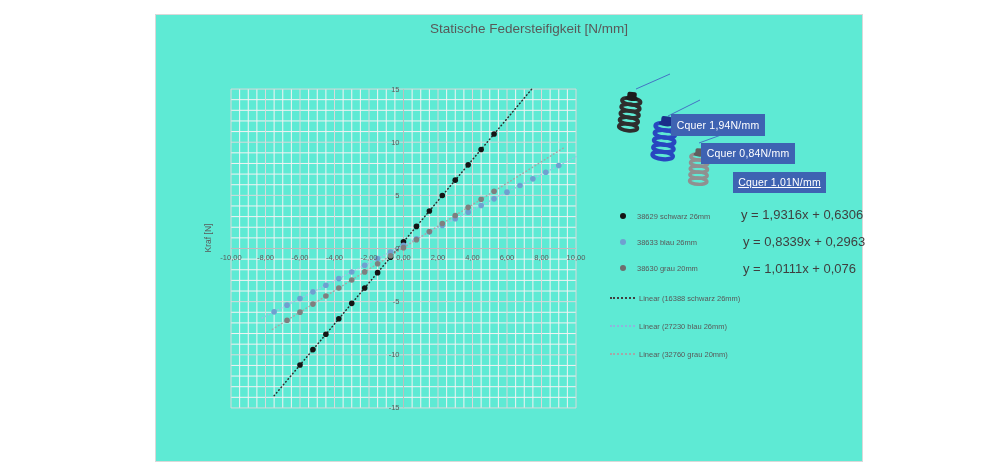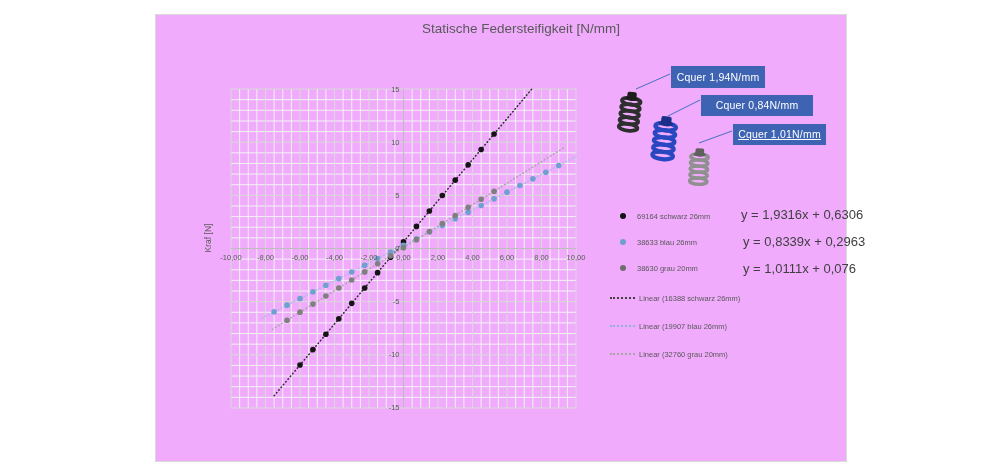--- a/index.html
+++ b/index.html
@@ -1,28 +1,28 @@
 <!DOCTYPE html>
 <html><head>
 <meta charset="utf-8">
 <style>
   html,body{margin:0;padding:0;background:#ffffff;}
   body{width:1000px;height:475px;position:relative;font-family:"Liberation Sans",sans-serif;-webkit-font-smoothing:antialiased;}
-  .card{position:absolute;left:155px;top:14px;width:690px;height:446px;background:#f0abfc;border:1px solid #d9d9d9;}
+  .card{position:absolute;left:155px;top:14px;width:690px;height:446px;background:#5eead4;border:1px solid #d9d9d9;padding-left:16px;}
   .title{position:absolute;left:40px;right:0;top:5px;text-align:center;color:#595959;font-size:13.5px;line-height:17px;}
   .chart-svg,.overlay-svg{position:absolute;left:0;top:0;width:690px;height:446px;}
   .overlay-svg{pointer-events:none;}
   .axis-label{position:absolute;color:#595959;font-size:8.5px;}
   .xaxis-label{left:147px;top:406px;width:200px;text-align:center;}
   .yaxis-label{left:17px;top:218px;width:70px;text-align:center;transform:rotate(-90deg);}
   .lrow{position:absolute;height:12px;display:flex;align-items:center;color:#595959;font-size:7.5px;white-space:nowrap;}
   .dot{width:6px;height:6px;border-radius:50%;display:inline-block;margin-right:11px;}
   .swatch{width:25px;height:0;border-top:2px dotted #888;display:inline-block;margin-right:4px;}
   .eq{position:absolute;color:#3f3f3f;font-size:13px;white-space:nowrap;}
-  .callout{position:absolute;color:#ffffff;font-size:10.5px;text-align:center;line-height:21px;letter-spacing:.2px;}
+  .callout{position:absolute;color:#ffffff;font-size:10.5px;text-align:center;line-height:21px;letter-spacing:.2px;margin-top:48px;}
   .spring{position:absolute;}
   .coil{fill:none;stroke-width:4;}
   .cap{stroke:none;}
 </style>
 </head>
 <body>
 
 <div class="card">
 
   <div class="title">
@@ -180,42 +180,42 @@
       <text x="243.5" y="236" fill="#595959" font-size="7.5" text-anchor="end" font-family="Liberation Sans, sans-serif">0</text>
       <text x="243.5" y="289.15" fill="#595959" font-size="7.5" text-anchor="end" font-family="Liberation Sans, sans-serif">-5</text>
       <text x="243.5" y="342.3" fill="#595959" font-size="7.5" text-anchor="end" font-family="Liberation Sans, sans-serif">-10</text>
       <text x="243.5" y="395.45000000000005" fill="#595959" font-size="7.5" text-anchor="end" font-family="Liberation Sans, sans-serif">-15</text>
     </svg>
 
   <div class="axis-label yaxis-label">Kraf [N]</div>
 
   <div class="lrow" style="left:464px;top:195px">
     <span class="dot" style="background: rgb(20, 20, 20);"></span>
-    <span>69164 schwarz 26mm</span>
+    <span>38629 schwarz 26mm</span>
   </div>
   <div class="lrow" style="left:464px;top:221px">
     <span class="dot" style="background: rgb(111, 160, 208);"></span>
     <span>38633 blau 26mm</span>
   </div>
   <div class="lrow" style="left:464px;top:247px">
     <span class="dot" style="background: rgb(110, 110, 110);"></span>
     <span>38630 grau 20mm</span>
   </div>
 
   <div class="eq" style="left:585px;top:192px">y = 1,9316x + 0,6306</div>
   <div class="eq" style="left:587px;top:219px">y = 0,8339x + 0,2963</div>
   <div class="eq" style="left:587px;top:246px">y = 1,0111x + 0,076</div>
 
   <div class="lrow" style="left:454px;top:277px">
     <span class="swatch" style="border-top-color: rgb(64, 64, 64);"></span>
     <span>Linear (16388 schwarz 26mm)</span>
   </div>
   <div class="lrow" style="left:454px;top:305px">
     <span class="swatch" style="border-top-color: rgb(143, 180, 220);"></span>
-    <span>Linear (19907 blau 26mm)</span>
+    <span>Linear (27230 blau 26mm)</span>
   </div>
   <div class="lrow" style="left:454px;top:333px">
     <span class="swatch" style="border-top-color: rgb(166, 166, 166);"></span>
     <span>Linear (32760 grau 20mm)</span>
   </div>
 
   <svg class="overlay-svg">
       <line x1="480" y1="74" x2="514" y2="59" stroke="#4472c4" stroke-width="1"></line>
       <line x1="512" y1="101" x2="544" y2="85" stroke="#4472c4" stroke-width="1"></line>
       <line x1="543" y1="128" x2="576" y2="116" stroke="#4472c4" stroke-width="1"></line>
@@ -249,16 +249,16 @@
       <ellipse class="coil" cx="15" cy="33" rx="10" ry="3.6" stroke="#909090"></ellipse>
       <ellipse class="coil" cx="15" cy="26" rx="10" ry="3.6" stroke="#909090"></ellipse>
       <ellipse class="coil" cx="15" cy="19" rx="10" ry="3.6" stroke="#909090"></ellipse>
       <ellipse class="coil" cx="15" cy="12" rx="10" ry="3.6" stroke="#909090"></ellipse>
       <rect class="cap" x="10" y="2" width="10" height="7" rx="2" fill="#5f5f5f"></rect>
       <ellipse class="cap" cx="15" cy="9" rx="7" ry="2.6" fill="#5f5f5f"></ellipse>
     </g>
   </svg>
 
   <div class="callout" style="left: 515px; top: 51px; width: 94px; height: 22px; line-height: 22px; background: rgb(62, 99, 178);">Cquer 1,94N/mm</div>
-  <div class="callout" style="left: 545px; top: 80px; width: 112px; height: 21px; background: rgb(62, 99, 178); text-align: center;">Cquer 0,84N/mm</div>
+  <div class="callout" style="left: 545px; top: 80px; width: 94px; height: 21px; background: rgb(62, 99, 178); text-align: center;">Cquer 0,84N/mm</div>
   <div class="callout" style="left: 577px; top: 109px; width: 93px; height: 21px; background: rgb(62, 99, 178); text-decoration: underline;">Cquer 1,01N/mm</div>
 
 </div>
 
 </body></html>

